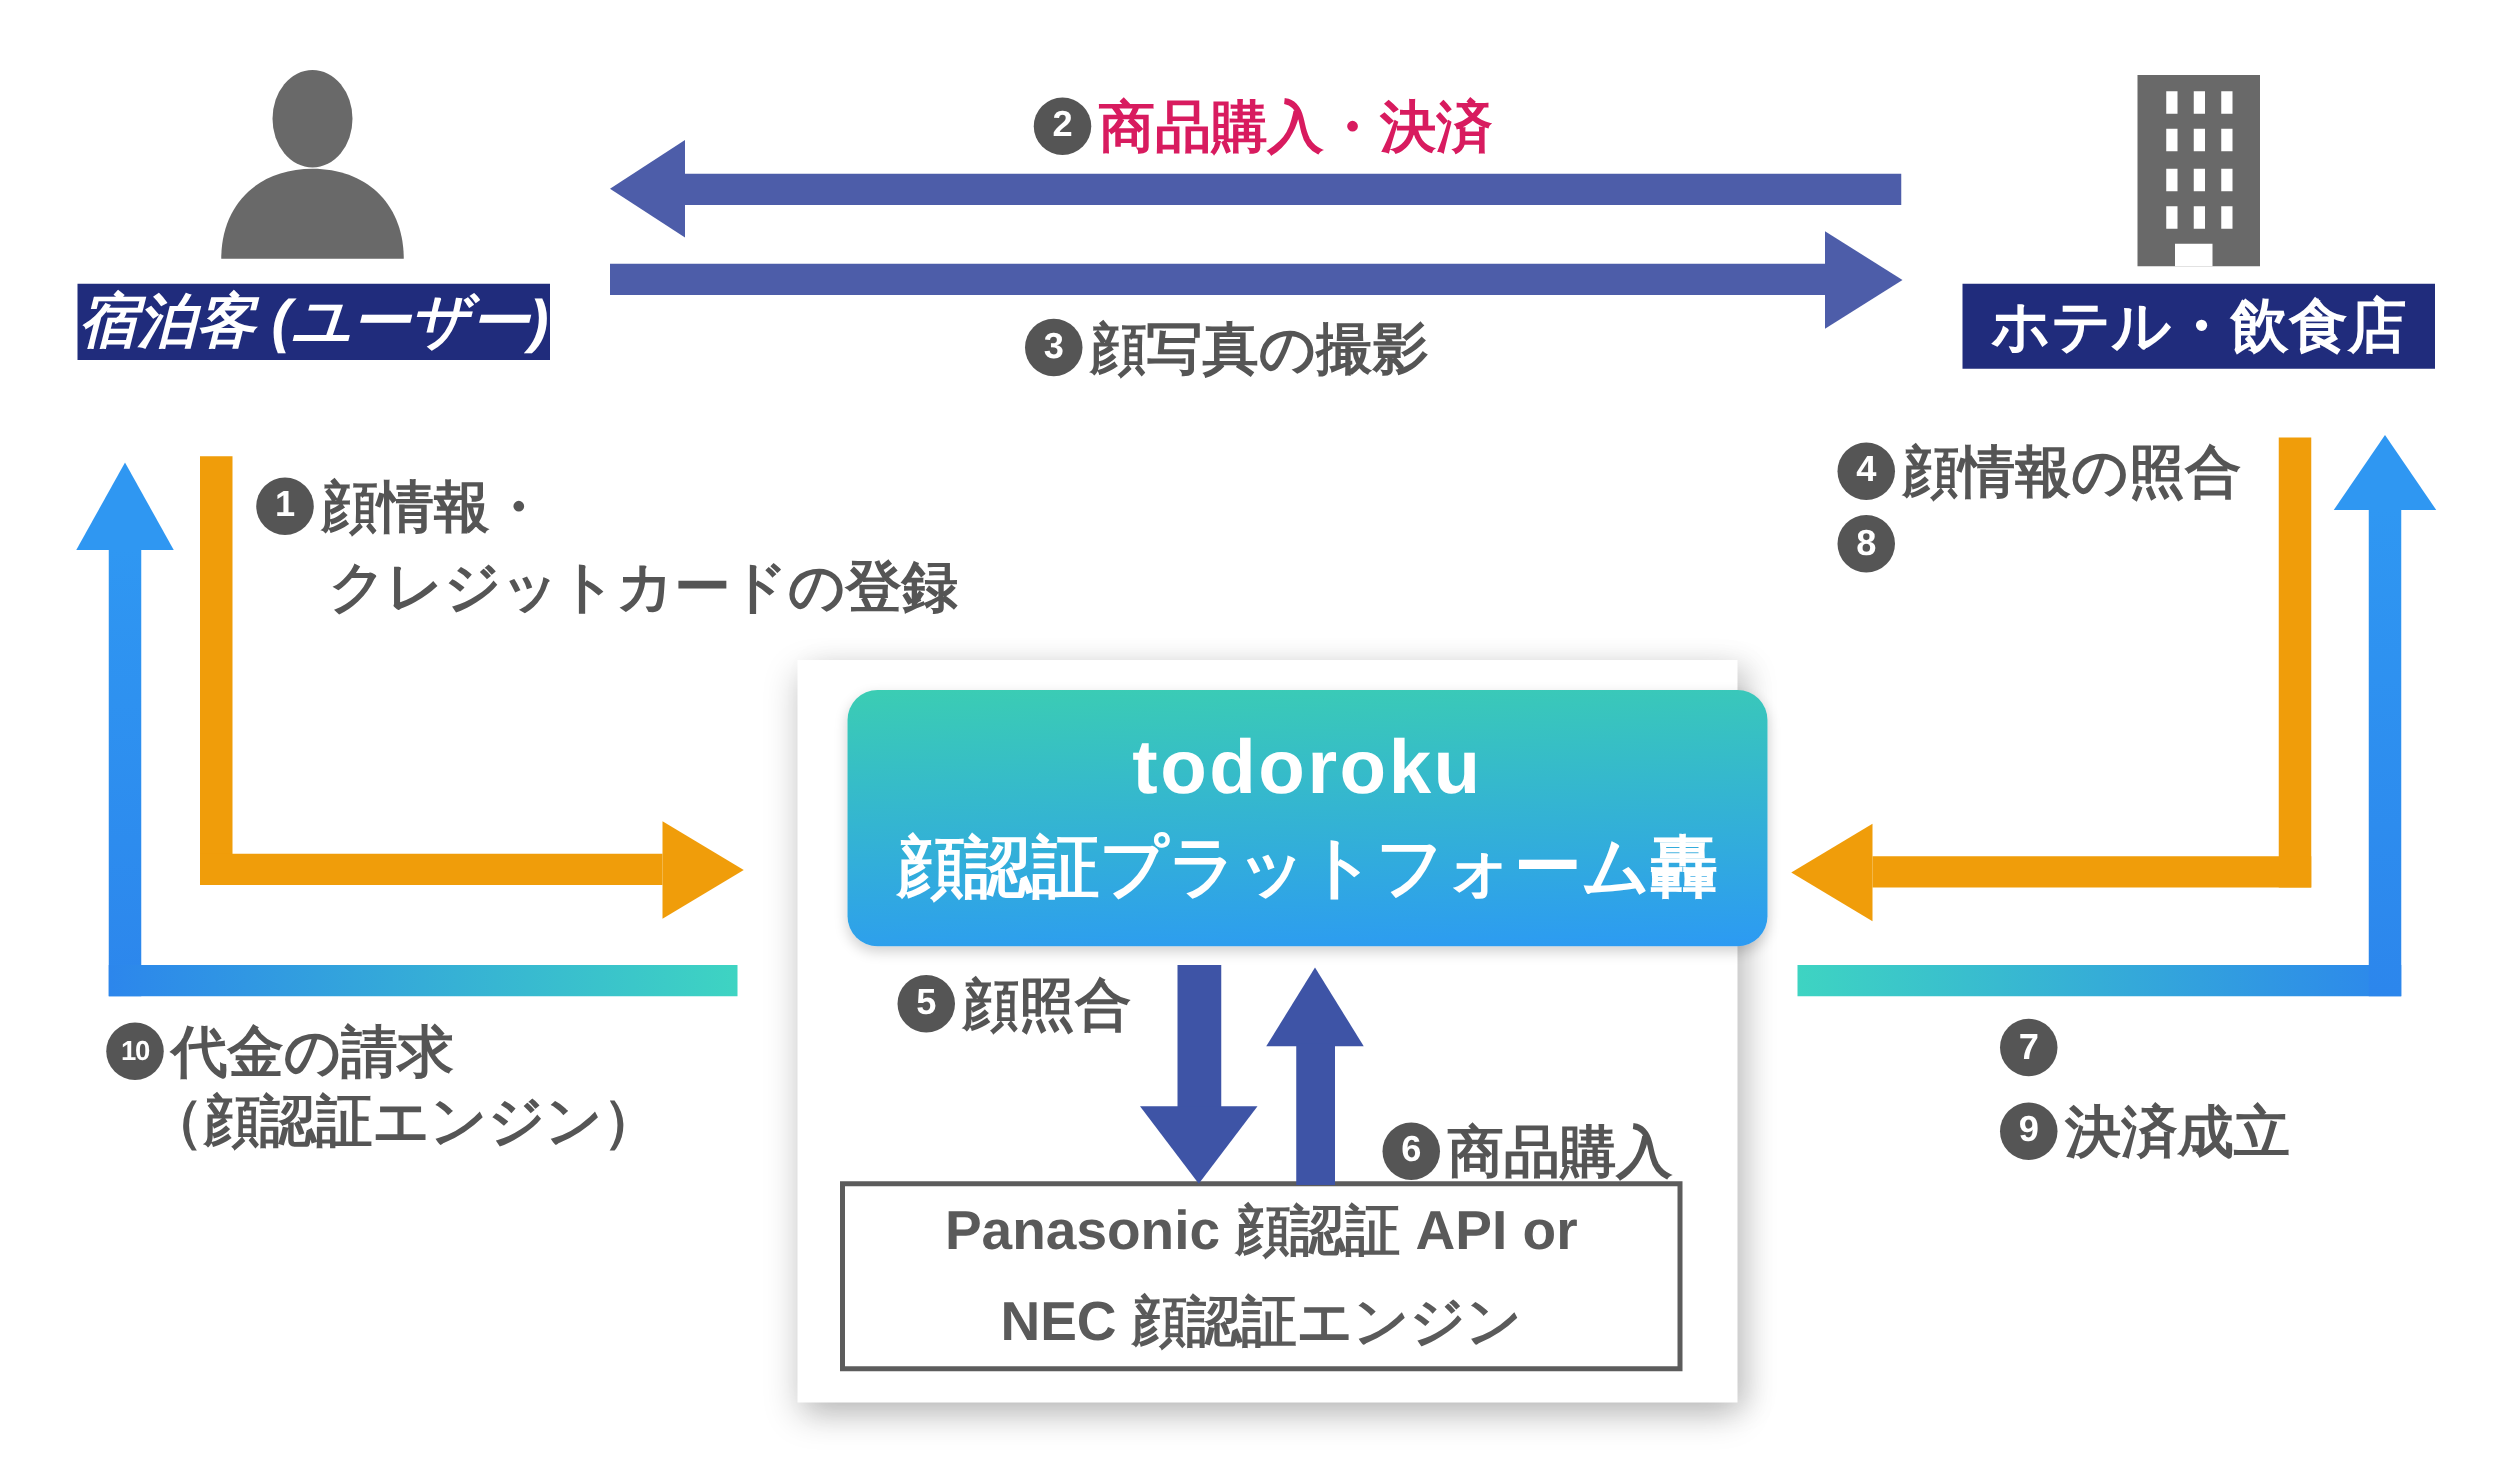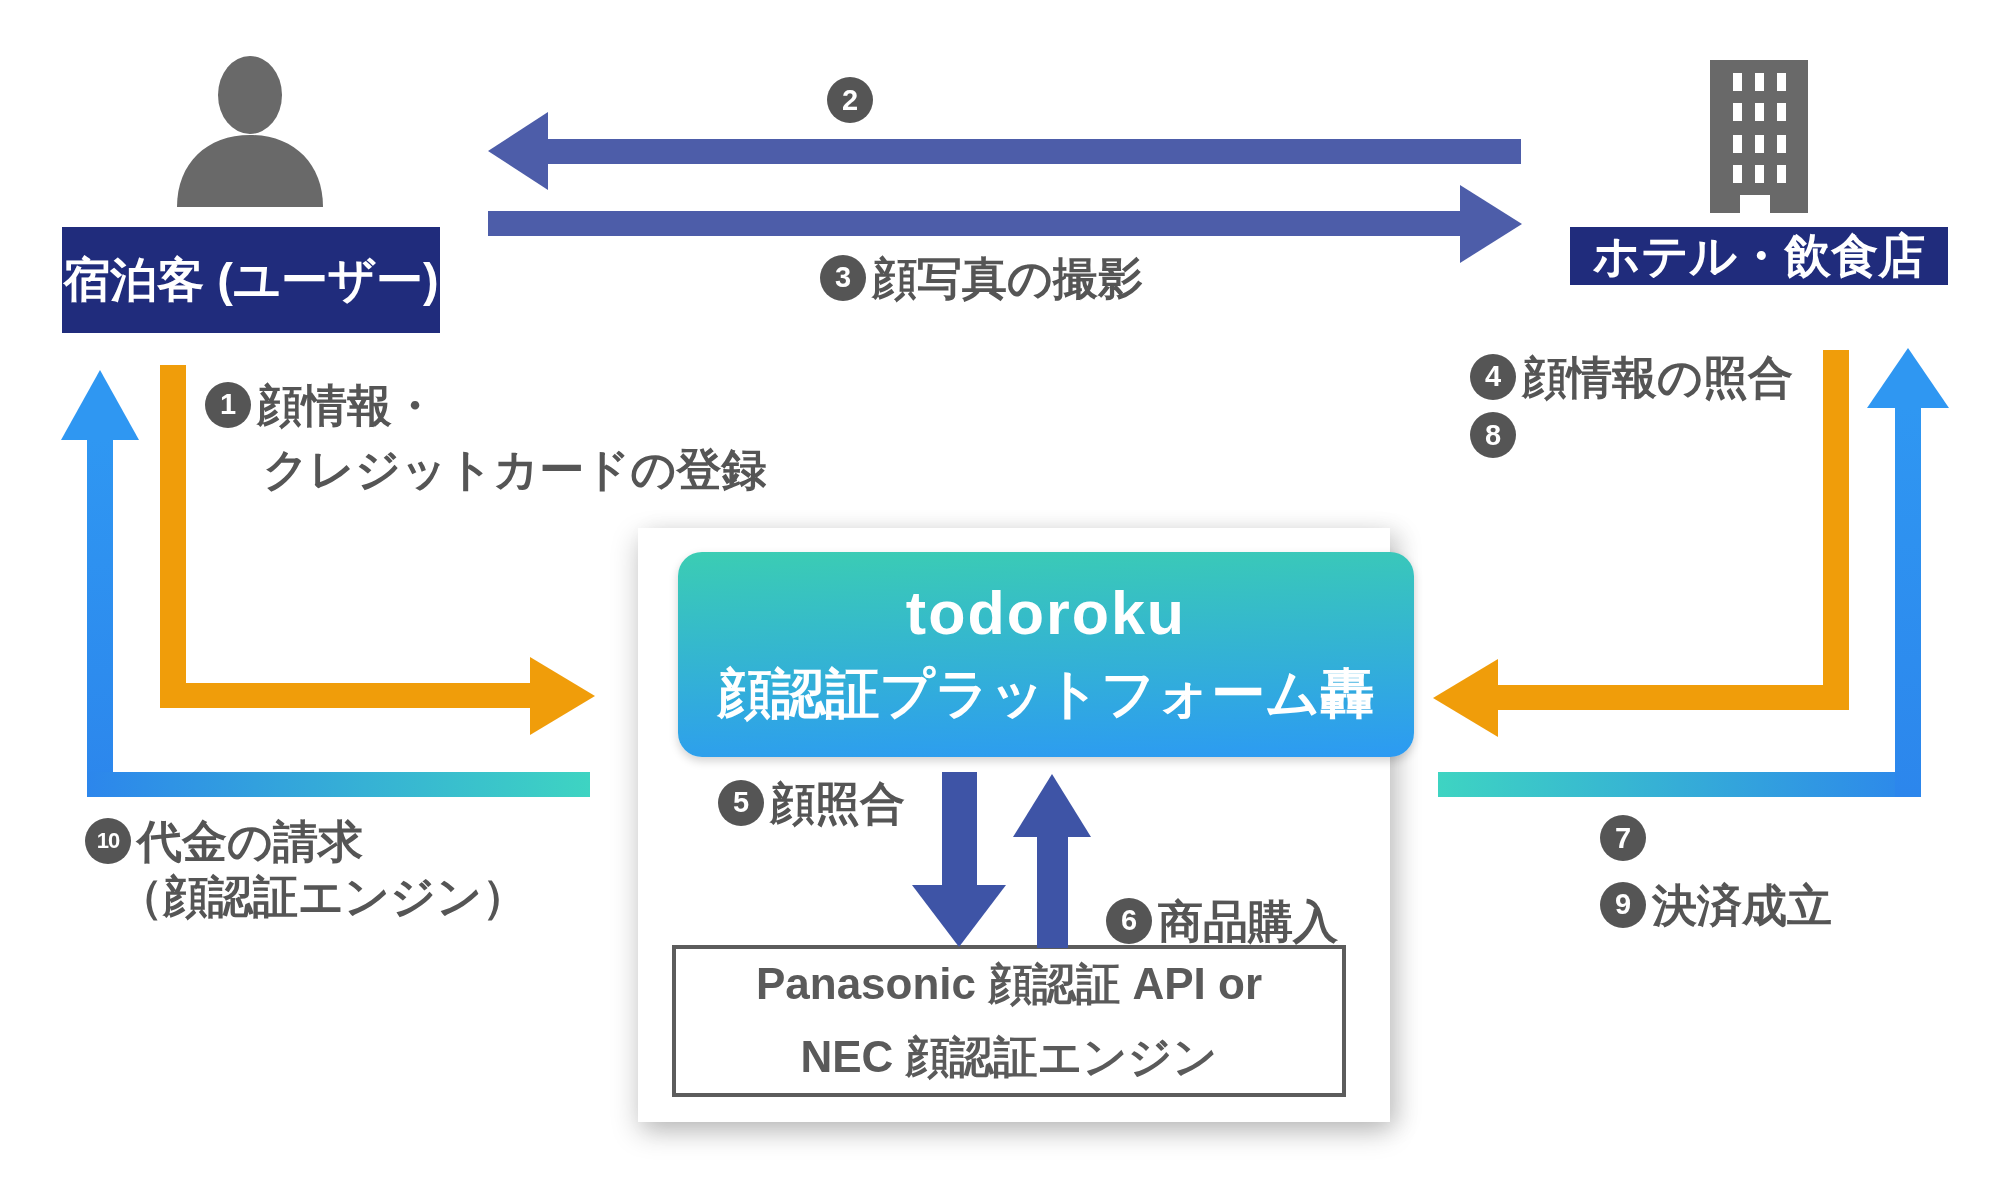--- a/index.html
+++ b/index.html
@@ -8,22 +8,22 @@
     --gray-text:#555555; --icon-gray:#696969; --grad-top:#3bcdb3; --grad-bottom:#2c9af3;
   }
   *{margin:0;padding:0;box-sizing:border-box;}
   html,body{background:#fff;}
   body{font-family:"Liberation Sans","DejaVu Sans",sans-serif;}
   .stage{position:relative;width:2008px;height:1182px;background:#fff;overflow:hidden;}
 
   
   .actor-box{position:absolute;background:var(--navy);color:#fff;font-weight:bold;
     font-size:47px;display:flex;align-items:center;justify-content:center;}
-  .user-box{left:62px;top:227px;width:378px;height:106px;}
-  .hotel-box{left:1570px;top:227px;width:378px;height:58px;}
+  .user-box{left:62px;top:227px;width:378px;height:61px;font-style:italic;}
+  .hotel-box{left:1570px;top:227px;width:378px;height:68px;}
 
   
   .bar{position:absolute;}
   .a2-stem{left:546px;top:139px;width:975px;height:25px;background:var(--slate-blue);}
   .a2-head{left:488px;top:112px;width:0;height:0;border-top:39px solid transparent;
     border-bottom:39px solid transparent;border-right:60px solid var(--slate-blue);}
   .a3-stem{left:488px;top:211px;width:974px;height:25px;background:var(--slate-blue);}
   .a3-head{left:1460px;top:185px;width:0;height:0;border-top:39px solid transparent;
     border-bottom:39px solid transparent;border-left:62px solid var(--slate-blue);}
 
@@ -119,20 +119,21 @@
     <span>ホテル・飲食店</span>
   </div>
 
   <div class="bar a2-stem"></div>
   <div class="bar a2-head"></div>
   <div class="bar a3-stem"></div>
   <div class="bar a3-head"></div>
 
   <div class="flow-label crimson" style="left:827px;top:77px">
     <span class="num">2</span>
+    <span class="txt">商品購入・決済</span>
   </div>
   <div class="flow-label" style="left:820px;top:254px">
     <span class="num">3</span>
     <span class="txt">顔写真の撮影</span>
   </div>
 
   <div class="bar lb-stem"></div>
   <div class="bar lb-hbar"></div>
   <div class="bar lb-head"></div>
   <div class="bar lo-vbar"></div>

